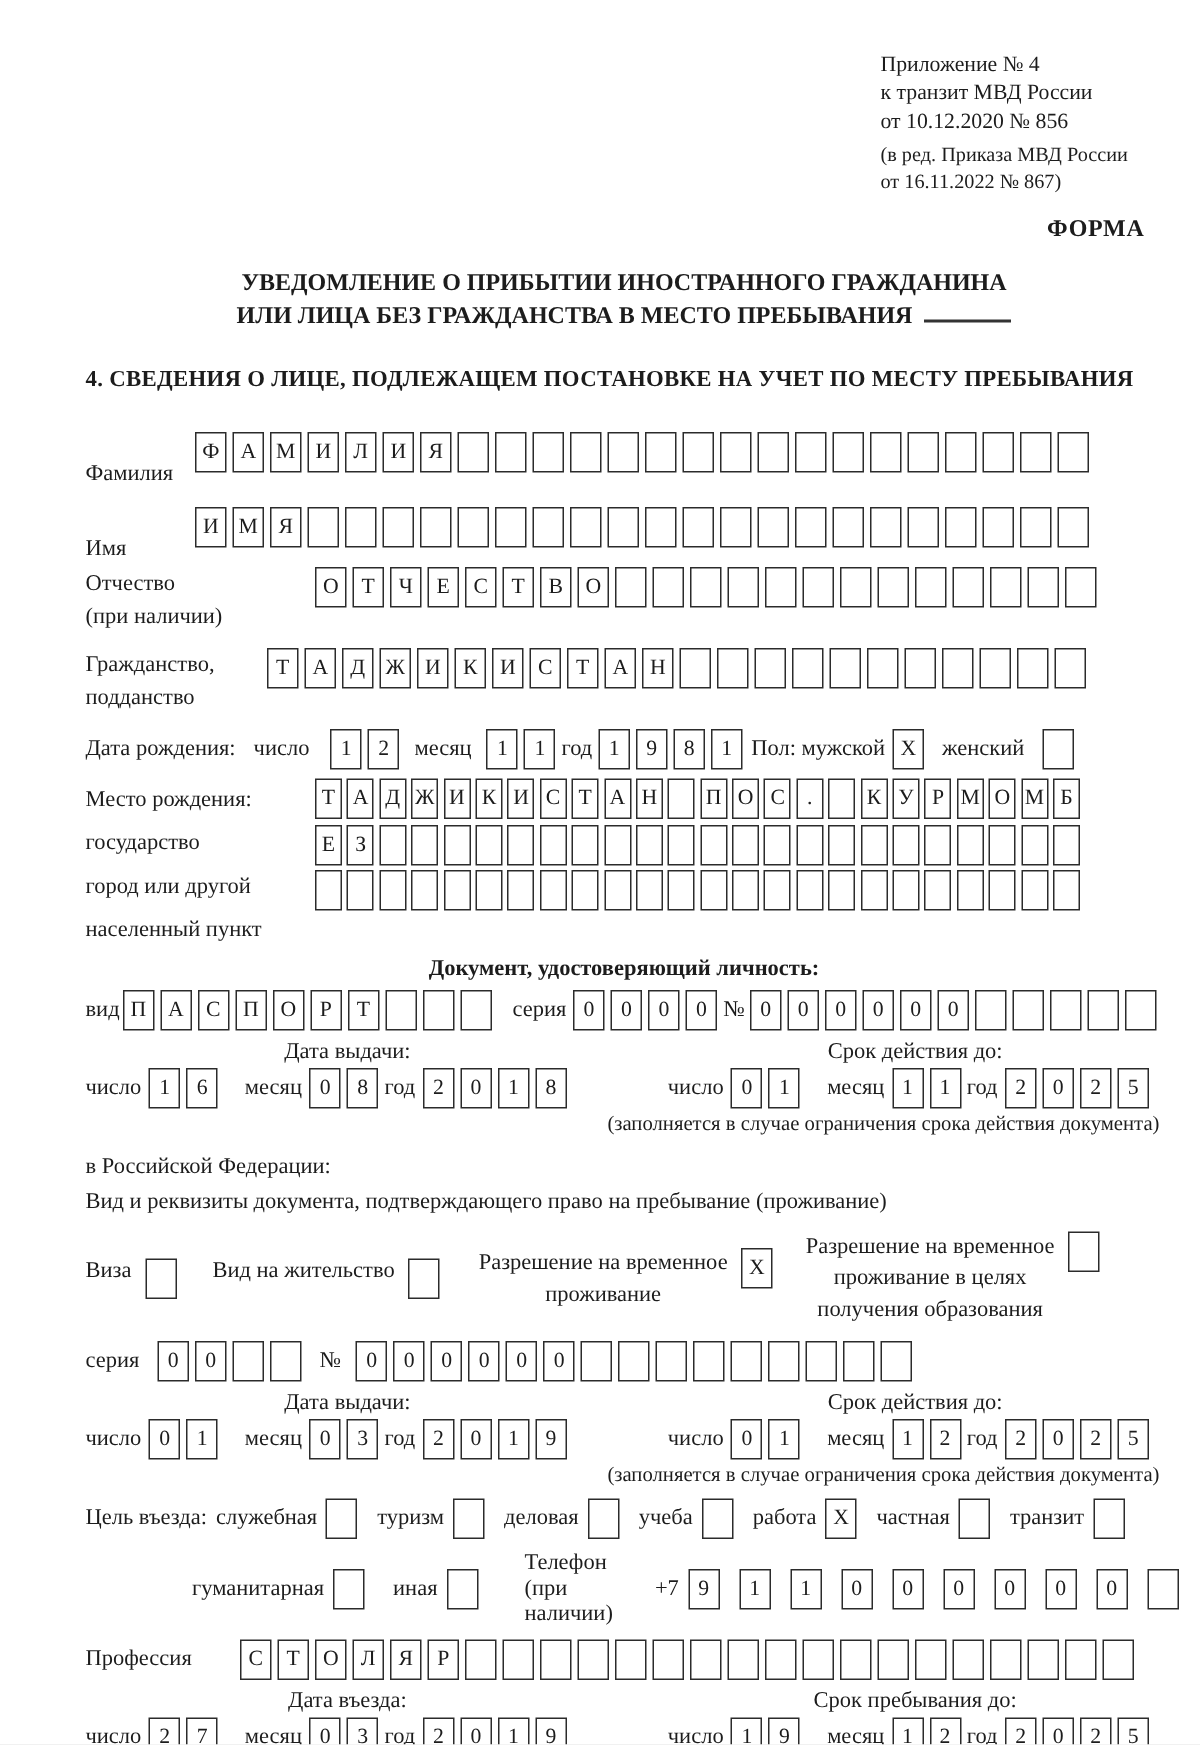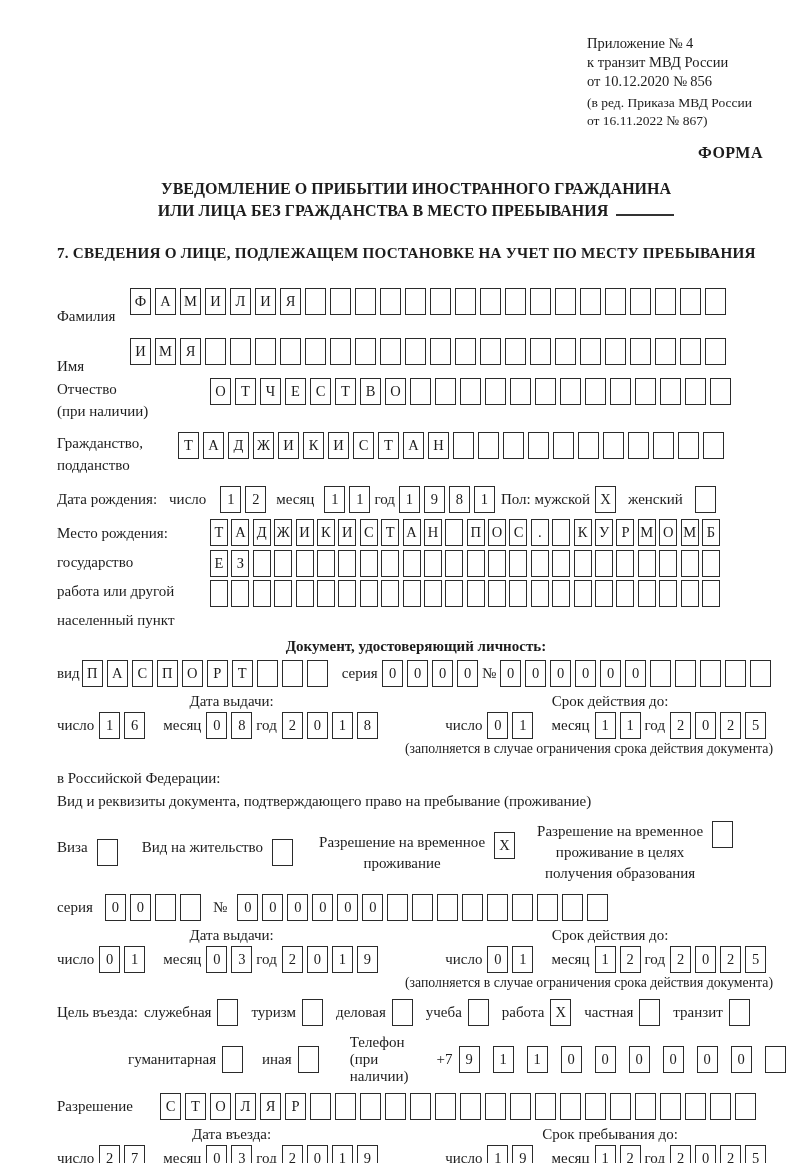--- a/index.html
+++ b/index.html
@@ -66,21 +66,21 @@
   </div>
   <div class="forma">ФОРМА</div>
 
   <div class="title">
     <div>УВЕДОМЛЕНИЕ О ПРИБЫТИИ ИНОСТРАННОГО ГРАЖДАНИНА</div>
     <div>
       <span>ИЛИ ЛИЦА БЕЗ ГРАЖДАНСТВА В МЕСТО ПРЕБЫВАНИЯ</span><span class="title-underline"></span>
     </div>
   </div>
 
-  <div class="section-heading">7. СВЕДЕНИЯ О ЛИЦЕ, ПОДЛЕЖАЩЕМ ПОСТАНОВКЕ НА УЧЕТ ПО МЕСТУ ПРЕБЫВАНИЯ</div>
+  <div class="section-heading">4. СВЕДЕНИЯ О ЛИЦЕ, ПОДЛЕЖАЩЕМ ПОСТАНОВКЕ НА УЧЕТ ПО МЕСТУ ПРЕБЫВАНИЯ</div>
 
   <div class="form">
 
     <div class="row">
       <span class="lbl" style="width:73px">Фамилия</span>
       <span class="cells">
           <span class="cell">Ф</span>
           <span class="cell">А</span>
           <span class="cell">М</span>
           <span class="cell">И</span>
@@ -233,21 +233,21 @@
       <span style="width:12px"></span>
       <span class="cells">
           <span class="cell"></span>
         </span>
     </div>
 
     <div class="stackrow">
       <span class="stacklbl" style="width:153px;line-height:29px">
         <span>Место рождения:</span><br>
         <span>государство</span><br>
-        <span>работа или другой</span><br>
+        <span>город или другой</span><br>
         <span>населенный пункт</span>
       </span>
       <span class="stackcells">
         <span class="cells cells-narrow">
             <span class="cell">Т</span>
             <span class="cell">А</span>
             <span class="cell">Д</span>
             <span class="cell">Ж</span>
             <span class="cell">И</span>
             <span class="cell">К</span>
@@ -591,21 +591,21 @@
           <span class="cell">0</span>
           <span class="cell">0</span>
           <span class="cell">0</span>
           <span class="cell">0</span>
           <span class="cell">0</span>
           <span class="cell"></span>
         </span>
     </div>
 
     <div class="row" style="margin-top:8px">
-      <span style="width:103px">Разрешение</span>
+      <span style="width:103px">Профессия</span>
       <span class="cells">
           <span class="cell">С</span>
           <span class="cell">Т</span>
           <span class="cell">О</span>
           <span class="cell">Л</span>
           <span class="cell">Я</span>
           <span class="cell">Р</span>
           <span class="cell"></span>
           <span class="cell"></span>
           <span class="cell"></span>

